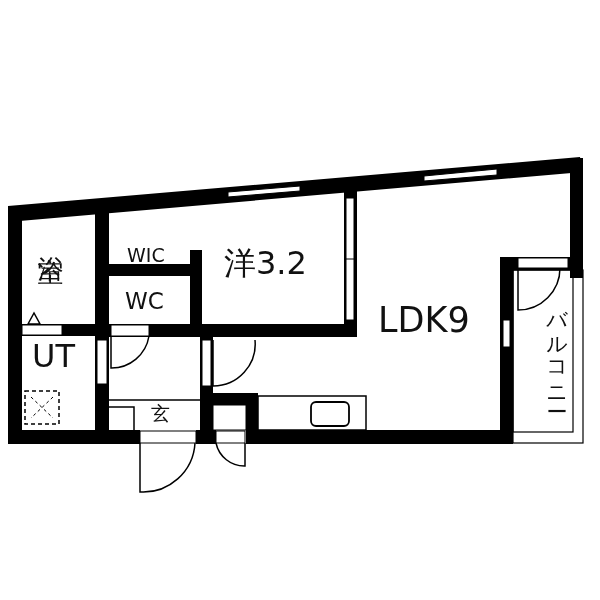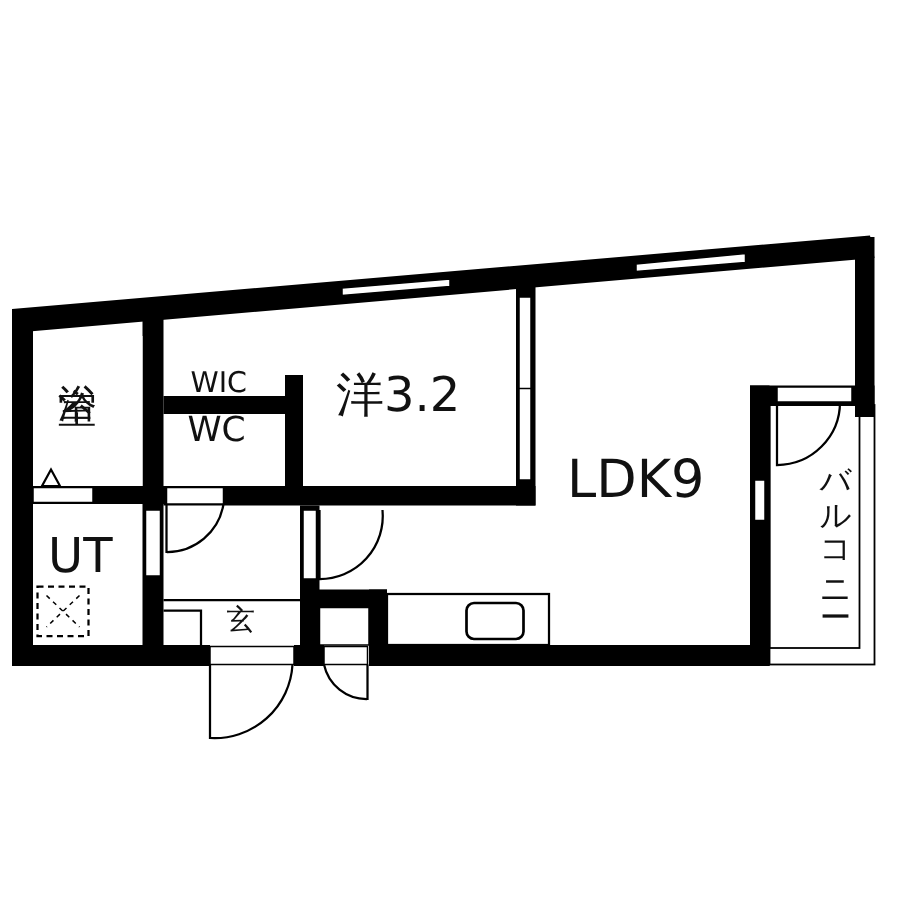--- a/index.html
+++ b/index.html
@@ -75,18 +75,18 @@
 
   <rect x="216" y="431" width="29" height="12" fill="#fff" stroke="#000" stroke-width="1"></rect>
   <path d="M216,443 A29,29 0 0 0 245,466 L245,443" fill="none" stroke="#000" stroke-width="1.5"></path>
 
   <rect x="258" y="396" width="108" height="34" fill="#fff" stroke="#000" stroke-width="1.5"></rect>
   <rect x="311" y="402" width="38" height="24" rx="5" fill="#fff" stroke="#000" stroke-width="1.8"></rect>
 </svg>
 
 <div class="lbl vert" style="left:38px; top:235px; font-size:26px;">浴室</div>
 <div class="lbl" style="left:127px; top:246px; font-size:19px;">WIC</div>
-<div class="lbl" style="left:125px; top:276px; font-size:23px;">WC</div>
+<div class="lbl" style="left:125px; top:290px; font-size:23px;">WC</div>
 <div class="lbl" style="left:224px; top:247px; font-size:32px;text-align:center;">洋3.2</div>
 <div class="lbl" style="left:378px; top:303px; font-size:35px;">LDK9</div>
-<div class="lbl" style="left:32px; top:354px; font-size:32px;">UT</div>
+<div class="lbl" style="left:32px; top:340px; font-size:32px;">UT</div>
 <div class="lbl" style="left:151px; top:404px; font-size:19px;">玄</div>
 <div class="lbl vert" style="left:546px; top:296px; font-size:21px;">バルコニー</div>
 
 </body></html>

